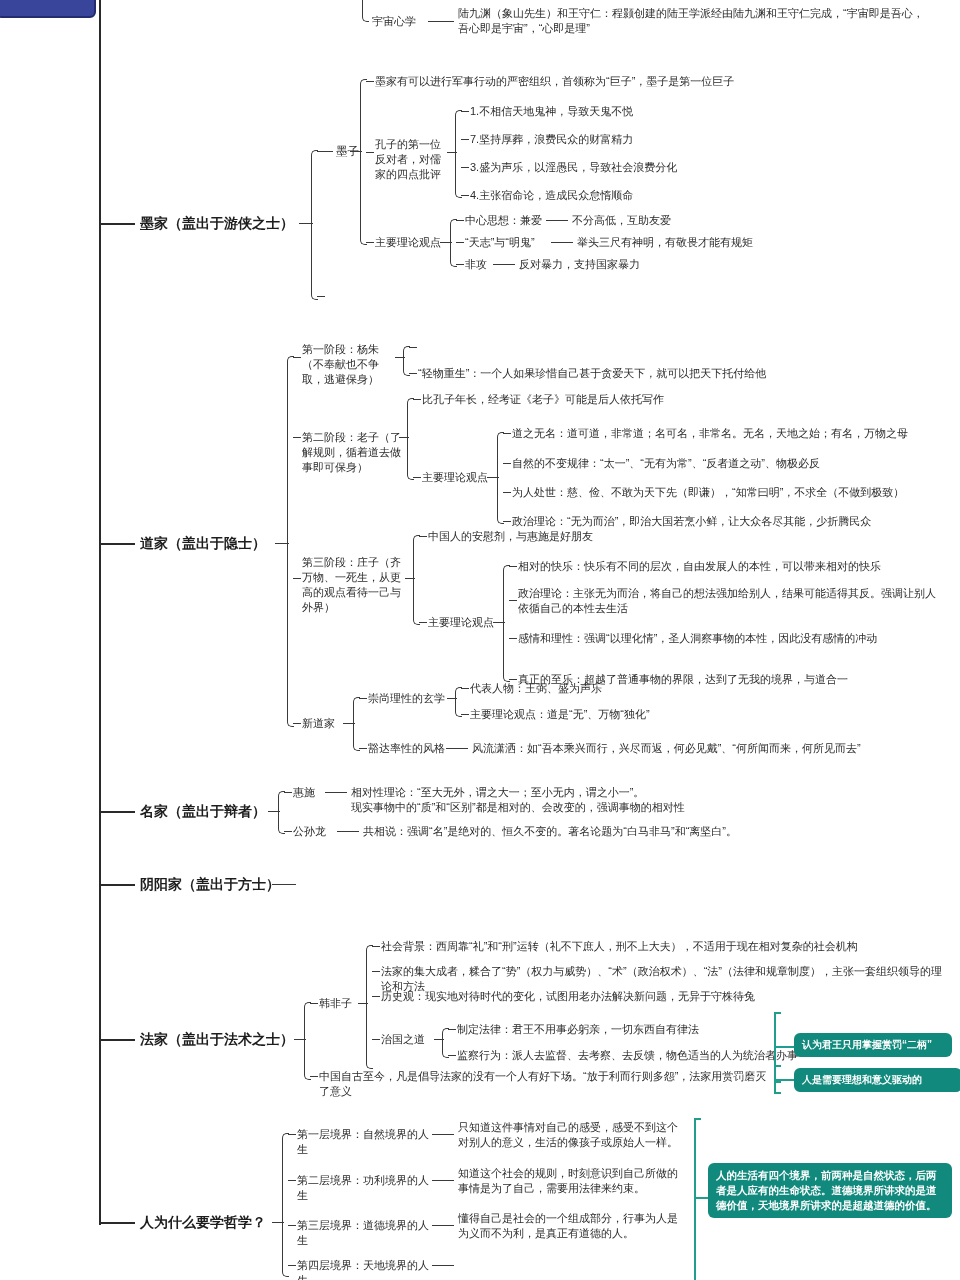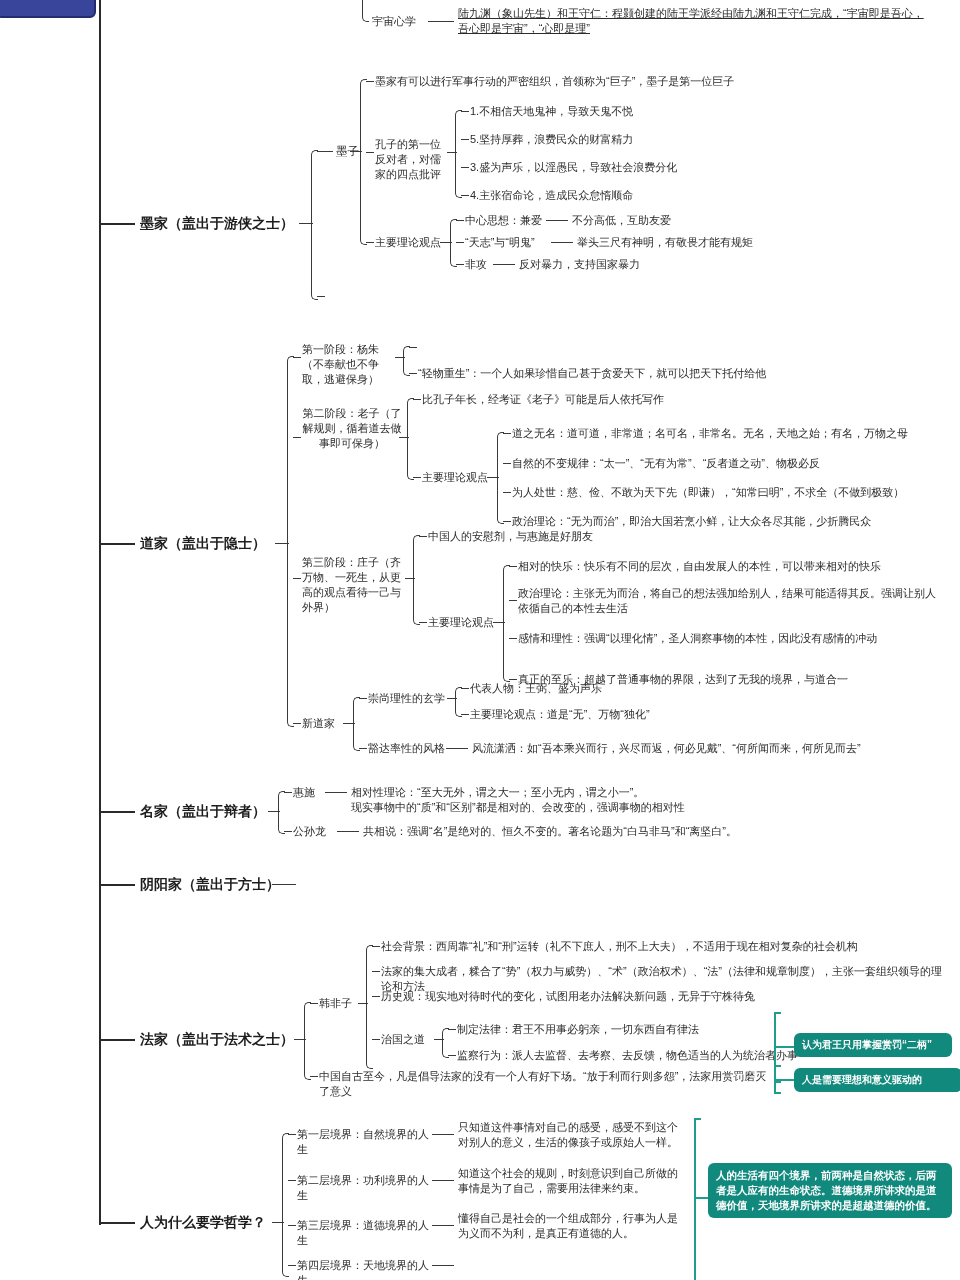--- a/index.html
+++ b/index.html
@@ -40,21 +40,21 @@
 
 <div class="canvas">
 
   <div class="bluebox"></div>
 
   <div class="v thick" style="left:99px;top:0px;height:1225px;"></div>
 
   <div class="cap" style="left:362px;top:-18px;height:38px;"></div>
   <div class="node" style="left:372px;top:14px;width:80px;">宇宙心学</div>
   <div class="h" style="left:428px;top:21px;width:26px;"></div>
-  <div class="node" style="left:458px;top:6px;width:470px;text-decoration:underline;">陆九渊（象山先生）和王守仁：程颢创建的陆王学派经由陆九渊和王守仁完成，“宇宙即是吾心，吾心即是宇宙”，“心即是理”</div>
+  <div class="node" style="left:458px;top:6px;width:470px;">陆九渊（象山先生）和王守仁：程颢创建的陆王学派经由陆九渊和王守仁完成，“宇宙即是吾心，吾心即是宇宙”，“心即是理”</div>
 
   <div class="h thick" style="left:99px;top:223px;width:36px;"></div>
   <div class="node big" style="left:140px;top:214px;width:175px;">墨家（盖出于游侠之士）</div>
   <div class="h" style="left:299px;top:223px;width:14px;"></div>
   <div class="cap" style="left:311px;top:150px;height:148px;"></div>
 
   <div class="h" style="left:317px;top:151px;width:16px;"></div>
   <div class="node mid" style="left:336px;top:143px;width:34px;">墨子</div>
   <div class="h" style="left:350px;top:151px;width:12px;"></div>
   <div class="cap" style="left:360px;top:79px;height:164px;"></div>
@@ -63,21 +63,21 @@
   <div class="node" style="left:375px;top:74px;width:520px;">墨家有可以进行军事行动的严密组织，首领称为“巨子”，墨子是第一位巨子</div>
 
   <div class="h" style="left:366px;top:152px;width:8px;"></div>
   <div class="node" style="left:375px;top:137px;width:76px;">孔子的第一位反对者，对儒家的四点批评</div>
   <div class="h" style="left:447px;top:152px;width:10px;"></div>
   <div class="cap" style="left:455px;top:110px;height:86px;"></div>
 
   <div class="h" style="left:461px;top:111px;width:8px;"></div>
   <div class="node" style="left:470px;top:104px;width:300px;">1.不相信天地鬼神，导致天鬼不悦</div>
   <div class="h" style="left:461px;top:139px;width:8px;"></div>
-  <div class="node" style="left:470px;top:132px;width:300px;">5.坚持厚葬，浪费民众的财富精力</div>
+  <div class="node" style="left:470px;top:132px;width:300px;">7.坚持厚葬，浪费民众的财富精力</div>
   <div class="h" style="left:461px;top:167px;width:8px;"></div>
   <div class="node" style="left:470px;top:160px;width:320px;">3.盛为声乐，以淫愚民，导致社会浪费分化</div>
   <div class="h" style="left:461px;top:195px;width:8px;"></div>
   <div class="node" style="left:470px;top:188px;width:300px;">4.主张宿命论，造成民众怠惰顺命</div>
 
   <div class="h" style="left:366px;top:242px;width:8px;"></div>
   <div class="node" style="left:375px;top:235px;width:68px;">主要理论观点</div>
   <div class="h" style="left:440px;top:242px;width:12px;"></div>
   <div class="cap" style="left:450px;top:219px;height:46px;"></div>
 
@@ -105,21 +105,21 @@
 
   <div class="h" style="left:293px;top:357px;width:8px;"></div>
   <div class="node" style="left:302px;top:342px;width:96px;">第一阶段：杨朱（不奉献也不争取，逃避保身）</div>
   <div class="h" style="left:395px;top:357px;width:10px;"></div>
   <div class="cap" style="left:403px;top:346px;height:28px;"></div>
   <div class="h" style="left:409px;top:347px;width:8px;"></div>
   <div class="h" style="left:409px;top:373px;width:8px;"></div>
   <div class="node" style="left:418px;top:366px;width:500px;">“轻物重生”：一个人如果珍惜自己甚于贪爱天下，就可以把天下托付给他</div>
 
   <div class="h" style="left:293px;top:437px;width:8px;"></div>
-  <div class="node" style="left:302px;top:406px;width:100px;text-align:center;">第二阶段：老子（了解规则，循着道去做事即可保身）</div>
+  <div class="node" style="left:302px;top:430px;width:100px;">第二阶段：老子（了解规则，循着道去做事即可保身）</div>
   <div class="h" style="left:399px;top:437px;width:10px;"></div>
   <div class="cap" style="left:407px;top:398px;height:80px;"></div>
   <div class="h" style="left:413px;top:399px;width:8px;"></div>
   <div class="node" style="left:422px;top:392px;width:420px;">比孔子年长，经考证《老子》可能是后人依托写作</div>
   <div class="h" style="left:413px;top:477px;width:8px;"></div>
   <div class="node" style="left:422px;top:470px;width:68px;">主要理论观点</div>
   <div class="h" style="left:487px;top:477px;width:12px;"></div>
   <div class="cap" style="left:497px;top:432px;height:90px;"></div>
   <div class="h" style="left:503px;top:433px;width:8px;"></div>
   <div class="node" style="left:512px;top:426px;width:430px;">道之无名：道可道，非常道；名可名，非常名。无名，天地之始；有名，万物之母</div>

